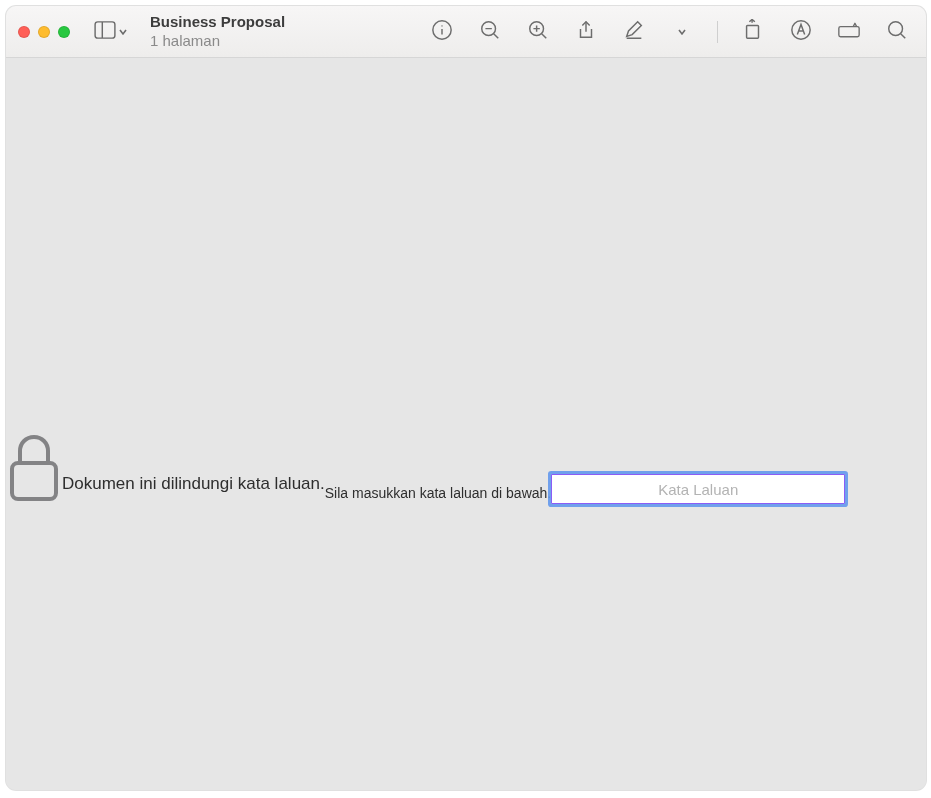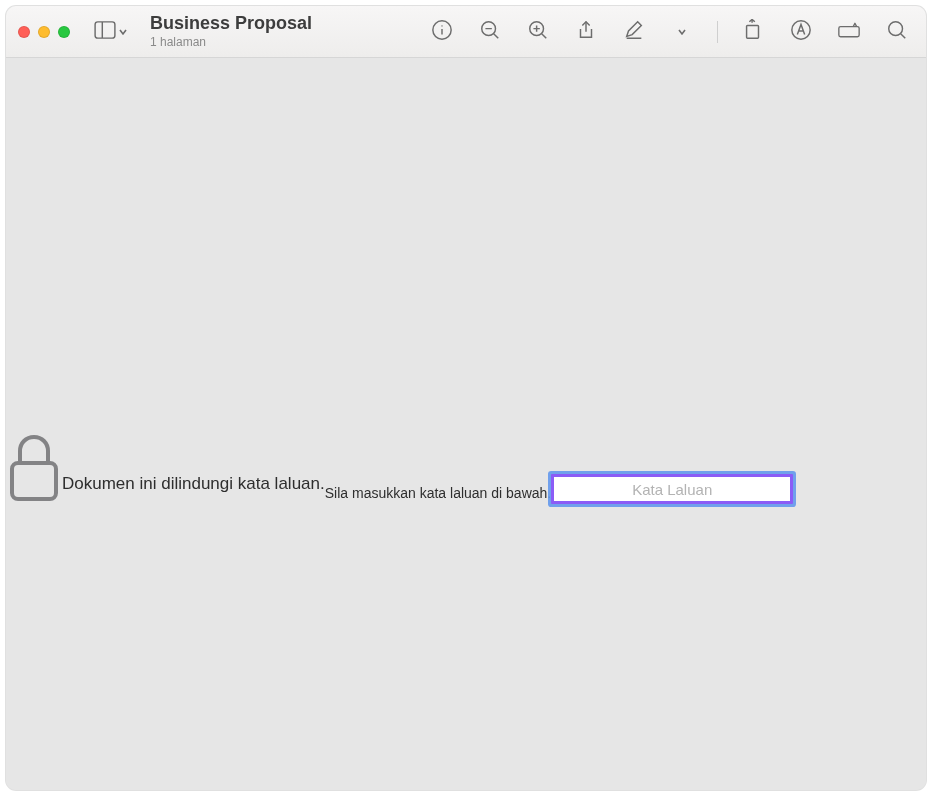--- a/index.html
+++ b/index.html
@@ -61,25 +61,25 @@
     }
 
     .title-area {
       margin-left: 12px;
       display: flex;
       flex-direction: column;
       line-height: 1.1;
     }
     .title-area .doc-title {
       font-weight: 700;
-      font-size: 18px;
+      font-size: 15px;
       color: #3d3d3d;
     }
     .title-area .doc-subtitle {
-      font-size: 12px;
+      font-size: 15px;
       color: #8a8a8a;
       margin-top: 2px;
     }
 
     .toolbar {
       margin-left: auto;
       display: flex;
       align-items: center;
       gap: 22px;
       padding-right: 4px;
@@ -128,23 +128,23 @@
       color: #2e2e2e;
       margin-bottom: 10px;
     }
     .message-secondary {
       font-size: 14px;
       color: #2e2e2e;
       margin-bottom: 16px;
       margin-top: 24px;
     }
     .password-field {
-      width: 242px;
+      width: 294px;
       height: 30px;
-      border: 3px solid #8b5cf6;
+      border: 1px solid #8b5cf6;
       background: #ffffff;
       text-align: center;
       font-size: 15px;
       color: #333;
       outline: none;
       box-shadow: 0 0 0 3px rgba(99,152,236,0.9);
       border-radius: 1px;
     }
     .password-field::placeholder {
       color: #b3b3b3;

